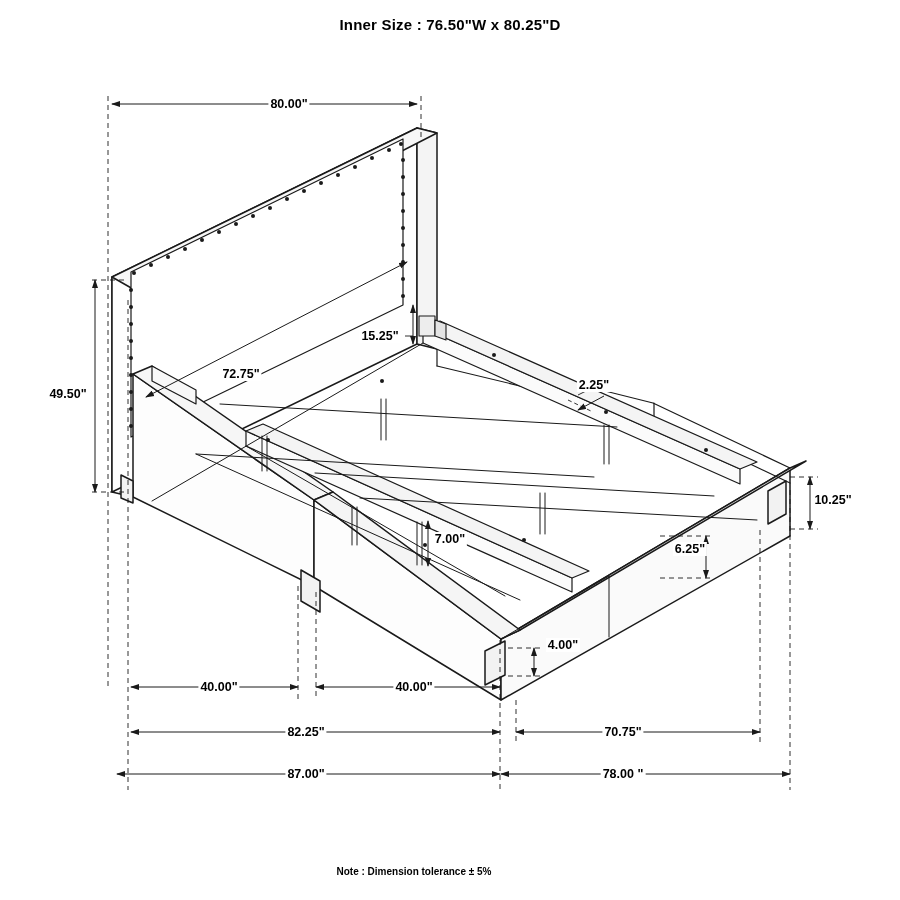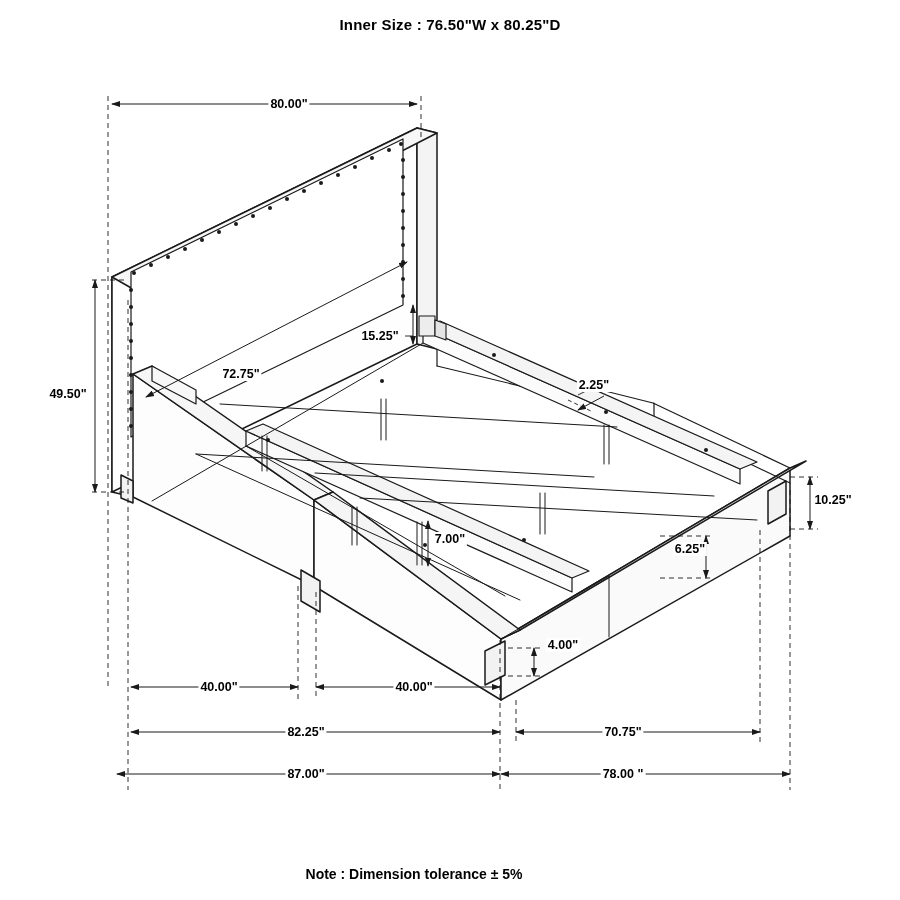--- a/index.html
+++ b/index.html
@@ -25,21 +25,21 @@
     font-size: 15px;
     font-weight: bold;
     letter-spacing: 0.2px;
   }
   #note {
     position: absolute;
     top: 866px;
     left: 0;
     width: 828px;
     text-align: center;
-    font-size: 14px;
+    font-size: 10px;
     font-weight: bold;
   }
   #art {
     position: absolute;
     top: 0;
     left: 0;
   }
   .dimlabel {
     position: absolute;
     font-size: 12.5px;

